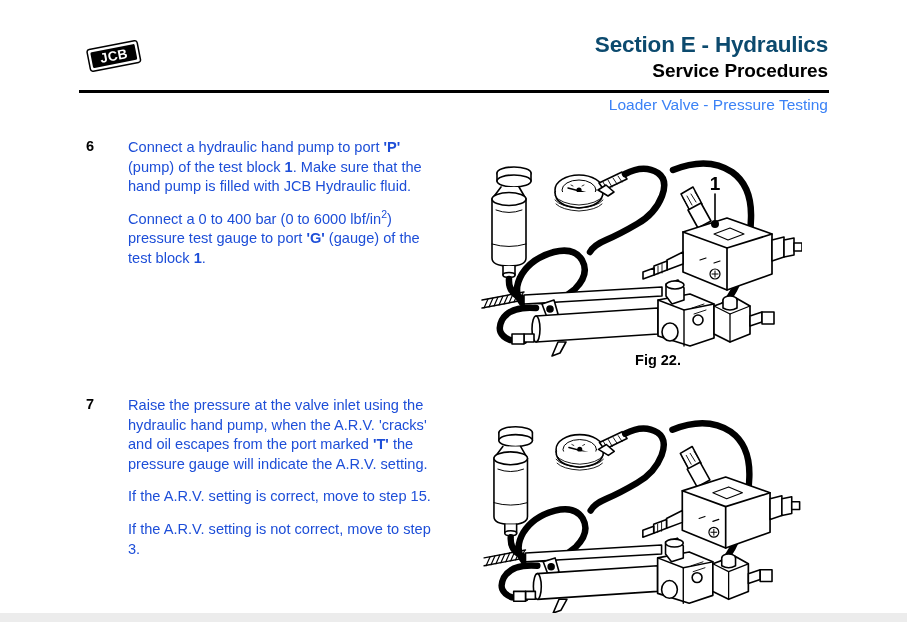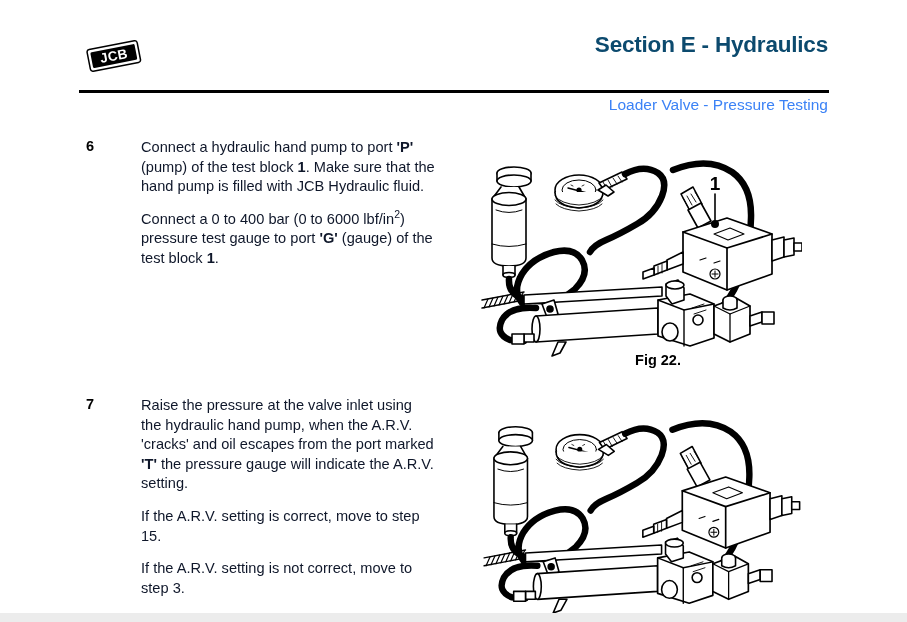--- a/index.html
+++ b/index.html
@@ -84,24 +84,24 @@
   .step-num {
     position: absolute;
     left: 0;
     top: 0;
     width: 30px;
     font-size: 14.5px;
     font-weight: bold;
     color: #000;
   }
   .step-body {
-    margin-left: 55px;
+    margin-left: 42px;
     font-size: 14.6px;
     line-height: 19.6px;
-    color: #0f172a;
+    color: #1d4ed8;
   }
   .step-body p {
     margin: 0 0 13px 0;
   }
   .step-body p:last-child {
     margin-bottom: 0;
   }
   .step-body b {
     font-weight: bold;
   }
@@ -144,20 +144,21 @@
       <g transform="rotate(-11 56 38)">
         <rect x="5" y="14" width="102" height="44" rx="5" ry="5" fill="#ffffff" stroke="#000000" stroke-width="3"></rect>
         <rect x="11" y="20" width="90" height="32" rx="3" ry="3" fill="#000000"></rect>
         <text x="56" y="45" fill="#ffffff" font-family="Liberation Sans, sans-serif" font-size="27" font-weight="bold" text-anchor="middle" letter-spacing="0.5">JCB</text>
       </g>
     </svg>
   </div>
 
   <div class="header-titles">
     <div class="title-main">Section E - Hydraulics</div>
+    <div class="title-sub">Service Procedures</div>
   </div>
 
   <div class="rule-thick"></div>
 
   <div class="subtitle">Loader Valve - Pressure Testing</div>
 
   <div class="step" id="step6">
     <div class="step-num">6</div>
     <div class="step-body">
         <p>Connect a hydraulic hand pump to port <b>'P'</b> (pump) of the test block <b>1</b>. Make sure that the hand pump is filled with JCB Hydraulic fluid.</p>

